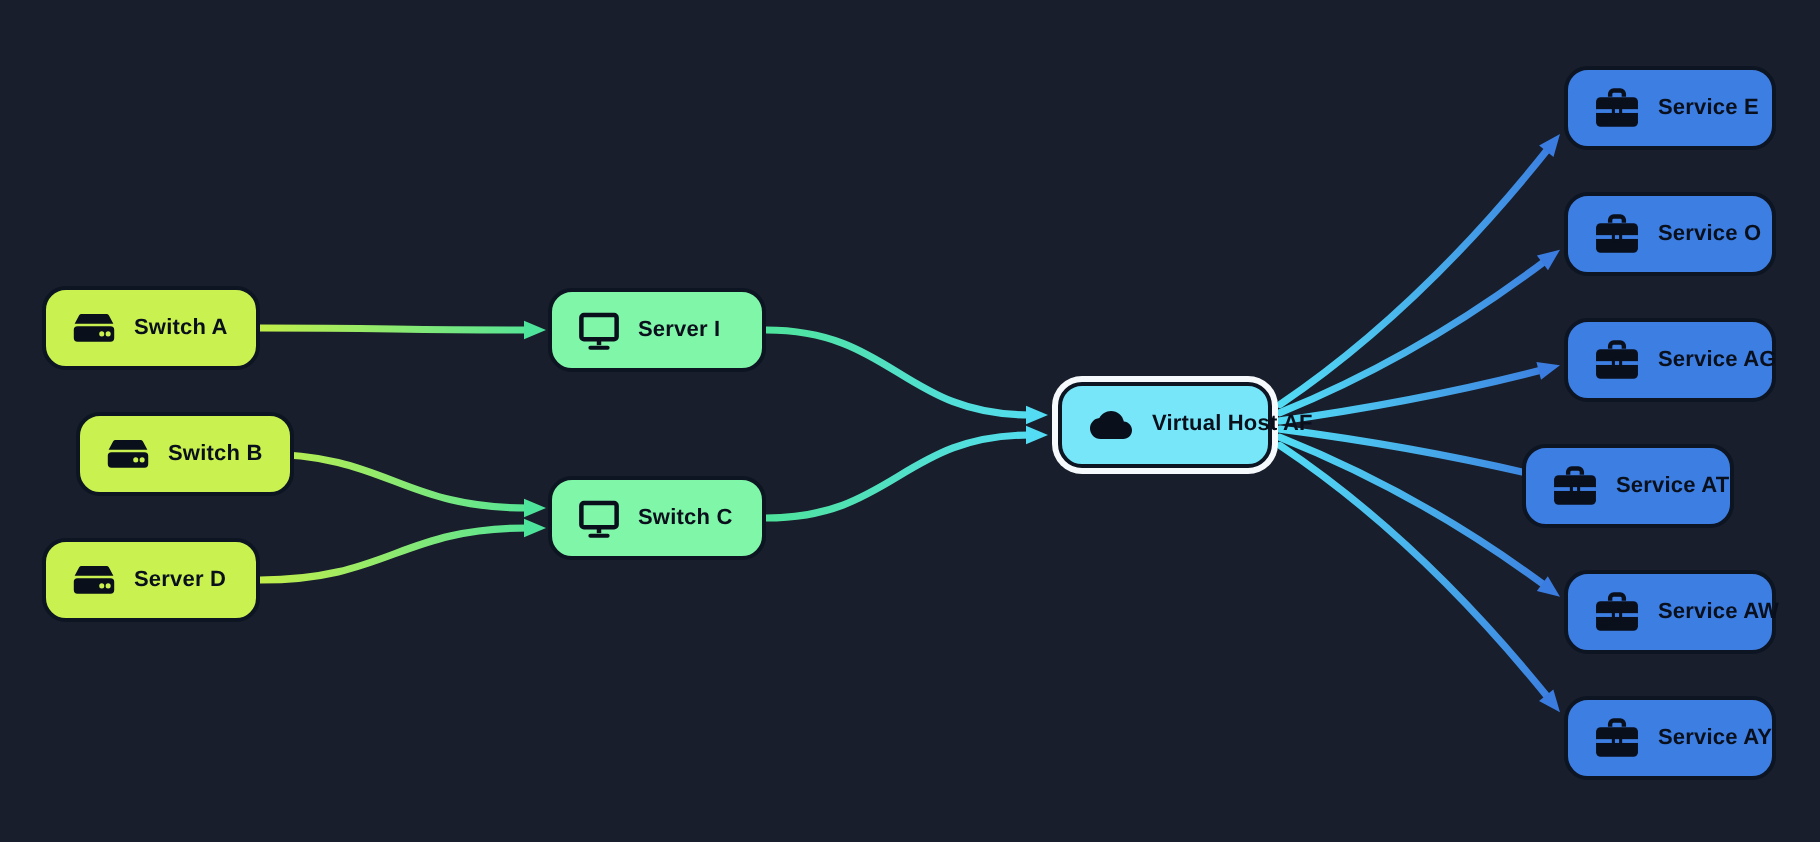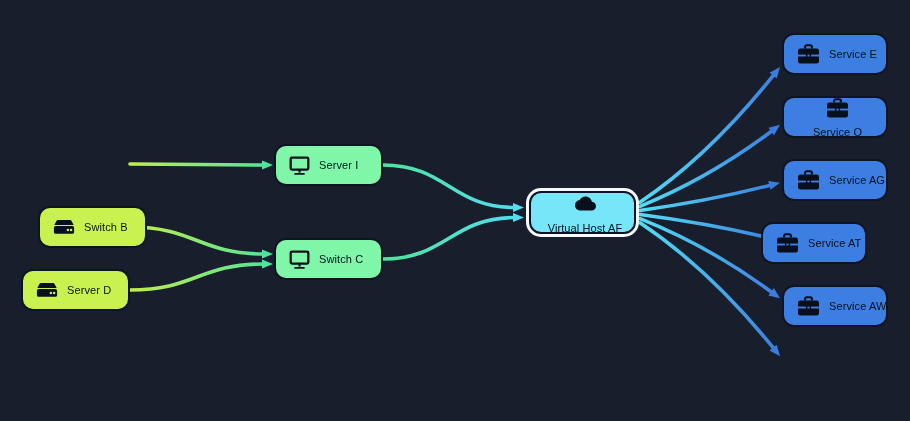--- a/index.html
+++ b/index.html
@@ -14,24 +14,24 @@
   .edges { position: absolute; left: 0; top: 0; }
   .nodes { position: absolute; left: 0; top: 0; width: 100%; height: 100%; pointer-events: none; }
   .node {
     position: absolute; box-sizing: border-box;
     display: flex; align-items: center; gap: 9px;
     padding: 0 8px 0 13px;
     border-radius: 12px;
     border: 2px solid #0d1422;
     background: var(--node-fill);
     color: #0a0f1c;
-    font-weight: 400; font-size: 11px; line-height: 1;
+    font-weight: 700; font-size: 11px; line-height: 1;
     pointer-events: auto; cursor: default;
   }
-  .node.virtual_host { box-shadow: 0 0 0 3px #f7fafc; flex-direction: column; }
+  .node.virtual_host { box-shadow: 0 0 0 3px #f7fafc; }
   .node .icon { display: flex; align-items: center; flex: 0 0 auto; color: #0a0f1c; }
   .node .label { white-space: nowrap; letter-spacing: 0.1px; }
 </style>
 </head>
 <body>
 
 <div class="canvas" style="background: rgb(24, 30, 43);">
   <svg class="edges" width="910" height="421" viewBox="0 0 910 421">
     <defs>
         <linearGradient id="eg0" gradientUnits="userSpaceOnUse" x1="130" y1="164" x2="273" y2="165">
@@ -120,40 +120,51 @@
           <path d="M 640 218.65 Q 710 246.53905 772.7651239251733 292.97981700463185" fill="none" stroke="url(#eg9)" stroke-width="3.6" stroke-linecap="round"></path>
           <polygon points="780,298.333 768.4213023775791,295.4880463327948 773.8934449950665,288.09239523408297" fill="#3b7ce0"></polygon>
         </g>
         <g>
           <path d="M 640 222.75 Q 710 269.44595 774.3471130326659 349.1637958094495" fill="none" stroke="url(#eg10)" stroke-width="3.6" stroke-linecap="round"></path>
           <polygon points="780,356.167 769.5115004536436,350.4967815504091 776.670331403984,344.7182748726897" fill="#3b7ce0"></polygon>
         </g>
       </g>
   </svg>
   <div class="nodes">
-      <div class="node switch" style="left: 38px; top: 206px; width: 109px; height: 42px; --node-fill: #c9f251;">
+      <div class="node switch" style="left: 21px; top: 143px; width: 109px; height: 42px; --node-fill: #c9f251;">
         <span class="icon">
           <svg viewBox="0 0 26 19" width="22" height="16" fill="currentColor">
             <path d="M5.6 1.2 h14.8 a1.6 1.6 0 0 1 1.4 .8 l2.7 5 h-23 l2.7-5 a1.6 1.6 0 0 1 1.4-.8 z"></path>
             <rect x="1" y="8.4" width="24" height="9.2" rx="2.2"></rect>
             <circle cx="17.6" cy="13" r="1.5" fill="var(--node-fill)"></circle>
             <circle cx="21.4" cy="13" r="1.5" fill="var(--node-fill)"></circle>
           </svg>
         </span>
-        <span class="label">Switch B</span>
-      </div>
-      <div class="node switch" style="left: 21px; top: 269px; width: 109px; height: 42px; --node-fill: #c9f251;">
+        <span class="label">Switch A</span>
+      </div>
+      <div class="node switch" style="left: 38px; top: 206px; width: 109px; height: 42px; --node-fill: #c9f251;">
         <span class="icon">
           <svg viewBox="0 0 26 19" width="22" height="16" fill="currentColor">
             <path d="M5.6 1.2 h14.8 a1.6 1.6 0 0 1 1.4 .8 l2.7 5 h-23 l2.7-5 a1.6 1.6 0 0 1 1.4-.8 z"></path>
             <rect x="1" y="8.4" width="24" height="9.2" rx="2.2"></rect>
             <circle cx="17.6" cy="13" r="1.5" fill="var(--node-fill)"></circle>
             <circle cx="21.4" cy="13" r="1.5" fill="var(--node-fill)"></circle>
           </svg>
         </span>
+        <span class="label">Switch B</span>
+      </div>
+      <div class="node switch" style="left: 21px; top: 269px; width: 109px; height: 42px; --node-fill: #c9f251;">
+        <span class="icon">
+          <svg viewBox="0 0 26 19" width="22" height="16" fill="currentColor">
+            <path d="M5.6 1.2 h14.8 a1.6 1.6 0 0 1 1.4 .8 l2.7 5 h-23 l2.7-5 a1.6 1.6 0 0 1 1.4-.8 z"></path>
+            <rect x="1" y="8.4" width="24" height="9.2" rx="2.2"></rect>
+            <circle cx="17.6" cy="13" r="1.5" fill="var(--node-fill)"></circle>
+            <circle cx="21.4" cy="13" r="1.5" fill="var(--node-fill)"></circle>
+          </svg>
+        </span>
         <span class="label">Server D</span>
       </div>
       <div class="node server" style="left: 274px; top: 144px; width: 109px; height: 42px; text-align: right; --node-fill: #80f6a8;">
         <span class="icon">
           <svg viewBox="0 0 24 22" width="21" height="19" fill="none" stroke="currentColor">
             <rect x="1.8" y="1.8" width="20.4" height="14" rx="1.5" stroke-width="2.6"></rect>
             <path d="M12 16 v3.2" stroke-width="2.6"></path>
             <path d="M7 20.7 h10" stroke-width="2.3" stroke-linecap="round"></path>
           </svg>
         </span>
@@ -182,21 +193,21 @@
           <svg viewBox="0 0 24 21" width="23" height="20">
             <path d="M8.4 4.6 V3.2 a1.9 1.9 0 0 1 1.9-1.9 h3.4 a1.9 1.9 0 0 1 1.9 1.9 v1.4" fill="none" stroke="currentColor" stroke-width="2.3"></path>
             <rect x="1" y="4.8" width="22" height="15.6" rx="2.4" fill="currentColor"></rect>
             <rect x="1" y="11.1" width="22" height="2" fill="var(--node-fill)"></rect>
             <rect x="9.3" y="9.3" width="5.4" height="5.6" rx="1" fill="currentColor"></rect>
             <rect x="10.9" y="11.1" width="2.2" height="2" fill="var(--node-fill)"></rect>
           </svg>
         </span>
         <span class="label">Service E</span>
       </div>
-      <div class="node service" style="left: 782px; top: 96px; width: 106px; height: 42px; flex-direction: column; --node-fill: #3d7ee2;">
+      <div class="node service" style="left: 782px; top: 96px; width: 106px; height: 42px; --node-fill: #3d7ee2;">
         <span class="icon">
           <svg viewBox="0 0 24 21" width="23" height="20">
             <path d="M8.4 4.6 V3.2 a1.9 1.9 0 0 1 1.9-1.9 h3.4 a1.9 1.9 0 0 1 1.9 1.9 v1.4" fill="none" stroke="currentColor" stroke-width="2.3"></path>
             <rect x="1" y="4.8" width="22" height="15.6" rx="2.4" fill="currentColor"></rect>
             <rect x="1" y="11.1" width="22" height="2" fill="var(--node-fill)"></rect>
             <rect x="9.3" y="9.3" width="5.4" height="5.6" rx="1" fill="currentColor"></rect>
             <rect x="10.9" y="11.1" width="2.2" height="2" fill="var(--node-fill)"></rect>
           </svg>
         </span>
         <span class="label">Service O</span>
@@ -229,15 +240,27 @@
         <span class="icon">
           <svg viewBox="0 0 24 21" width="23" height="20">
             <path d="M8.4 4.6 V3.2 a1.9 1.9 0 0 1 1.9-1.9 h3.4 a1.9 1.9 0 0 1 1.9 1.9 v1.4" fill="none" stroke="currentColor" stroke-width="2.3"></path>
             <rect x="1" y="4.8" width="22" height="15.6" rx="2.4" fill="currentColor"></rect>
             <rect x="1" y="11.1" width="22" height="2" fill="var(--node-fill)"></rect>
             <rect x="9.3" y="9.3" width="5.4" height="5.6" rx="1" fill="currentColor"></rect>
             <rect x="10.9" y="11.1" width="2.2" height="2" fill="var(--node-fill)"></rect>
           </svg>
         </span>
         <span class="label">Service AW</span>
+      </div>
+      <div class="node service" style="left: 782px; top: 348px; width: 106px; height: 42px; --node-fill: #3d7ee2;">
+        <span class="icon">
+          <svg viewBox="0 0 24 21" width="23" height="20">
+            <path d="M8.4 4.6 V3.2 a1.9 1.9 0 0 1 1.9-1.9 h3.4 a1.9 1.9 0 0 1 1.9 1.9 v1.4" fill="none" stroke="currentColor" stroke-width="2.3"></path>
+            <rect x="1" y="4.8" width="22" height="15.6" rx="2.4" fill="currentColor"></rect>
+            <rect x="1" y="11.1" width="22" height="2" fill="var(--node-fill)"></rect>
+            <rect x="9.3" y="9.3" width="5.4" height="5.6" rx="1" fill="currentColor"></rect>
+            <rect x="10.9" y="11.1" width="2.2" height="2" fill="var(--node-fill)"></rect>
+          </svg>
+        </span>
+        <span class="label">Service AY</span>
       </div>
     </div>
 </div>
 
 </body></html>

